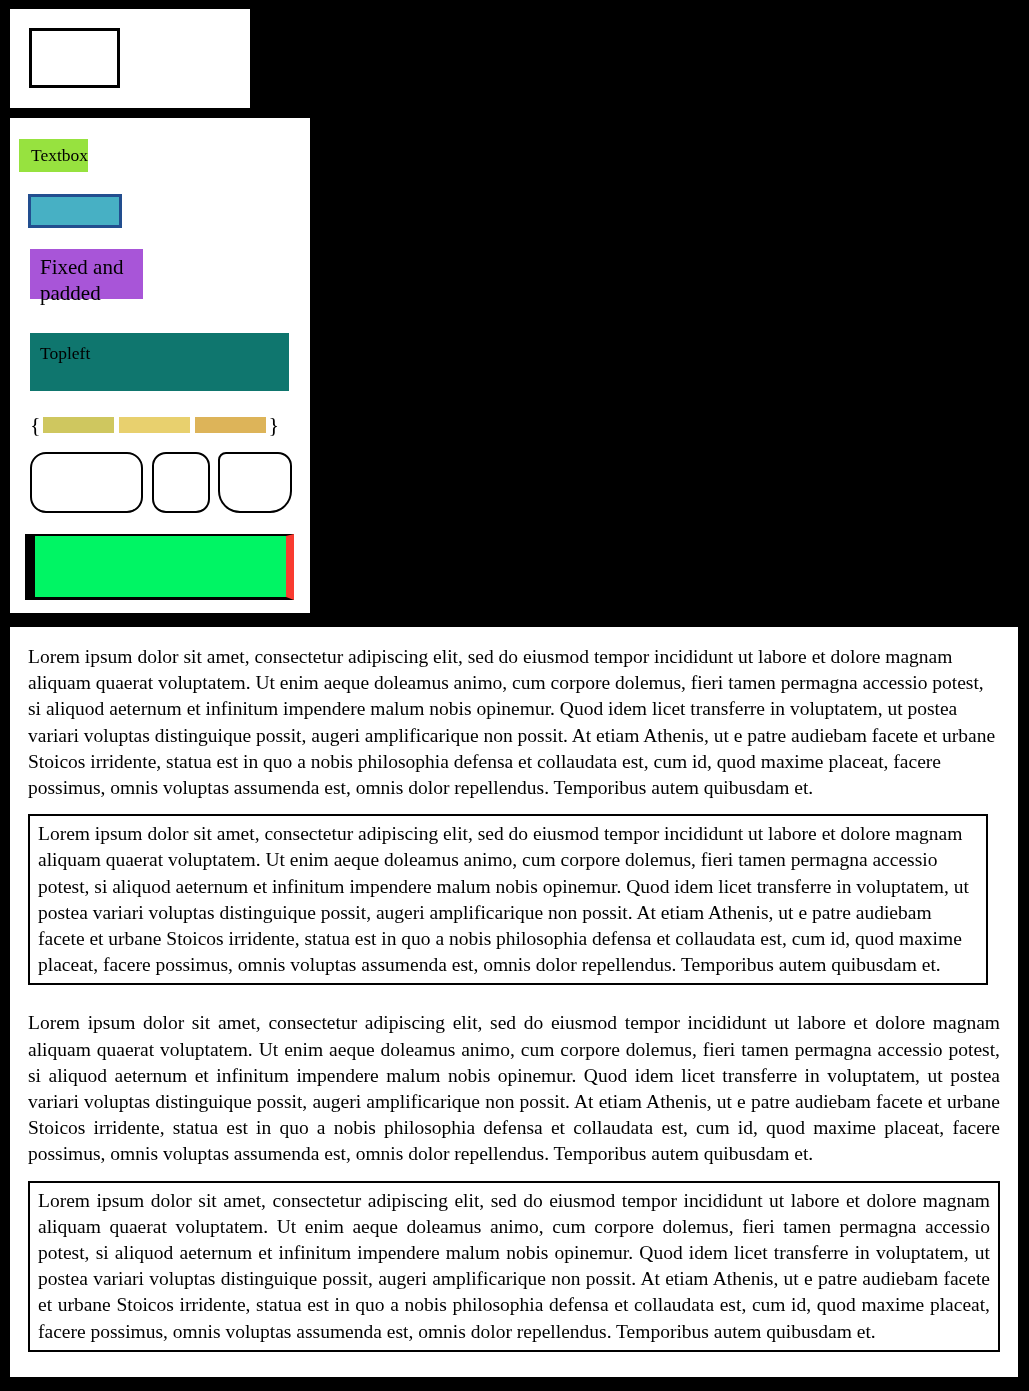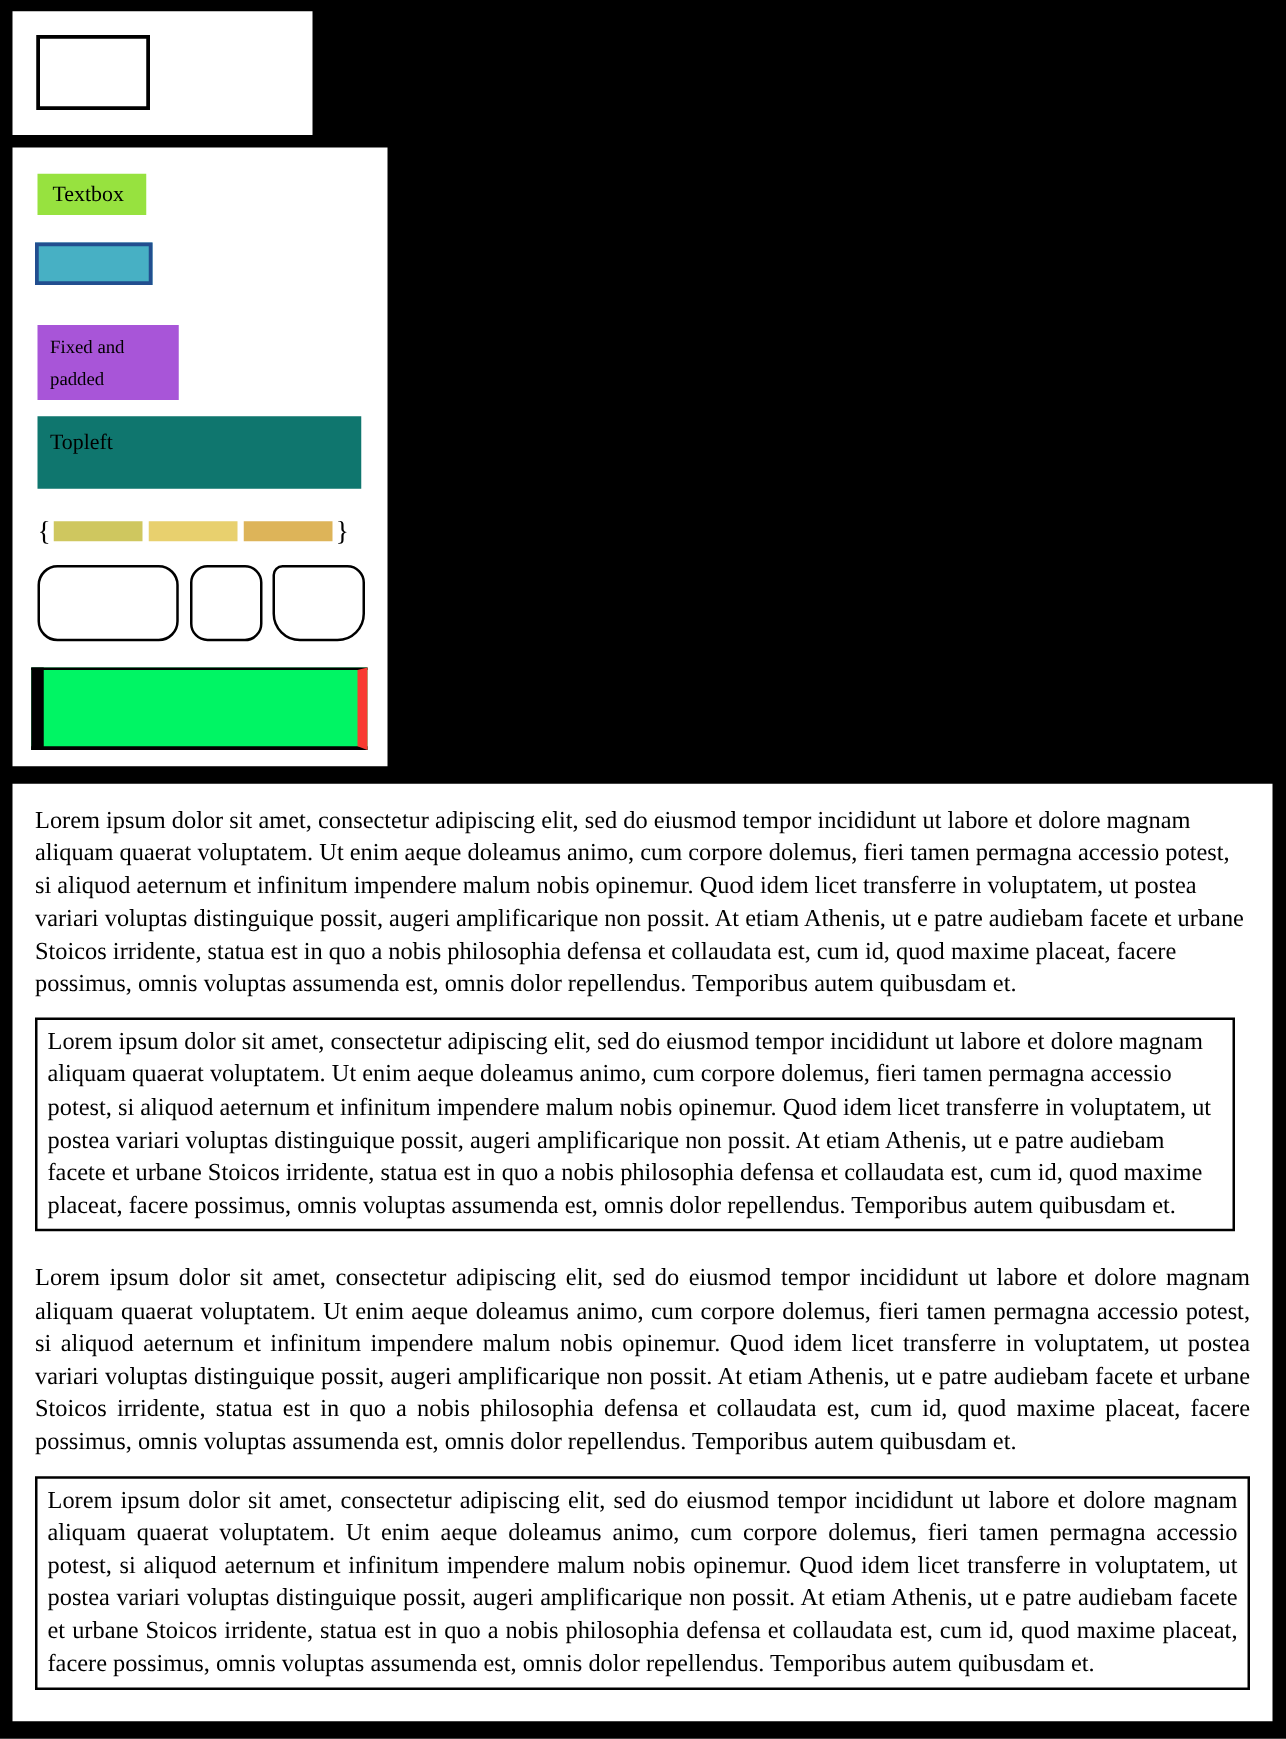--- a/index.html
+++ b/index.html
@@ -19,32 +19,32 @@
     position:absolute; left:19px; top:19px;
     width:85px; height:54px;
     border:3px solid #000; background:#fff;
   }
 
   
   .panel-b { left:10px; top:118px; width:300px; height:495px; }
   .panel-b > div { position:absolute; box-sizing:border-box; }
 
   .textbox-widget {
-    left:20px; top:21px; width:87px; height:33px;
+    left:9px; top:21px; width:69px; height:33px;
     display:flex; align-items:center;
     padding-left:12px; font-size:17.5px;
   }
   .teal-box {
     left:18px; top:76px; width:94px; height:34px;
     border:3px solid #224e8f;
   }
   .fixed-padded-box {
-    left:20px; top:142px; width:113px; height:60px;
+    left:20px; top:131px; width:113px; height:50px;
     padding:5px 10px 0 10px;
-    font-size:15px; line-height:26px;
+    font-size:21px; line-height:26px;
   }
   .topleft-box {
     left:20px; top:215px; width:259px; height:58px;
     padding:7px 10px 0 10px;
     font-size:17.5px; line-height:26px;
   }
 
   .brace-row {
     left:20px; top:292px; width:260px; height:30px;
     display:flex; align-items:center;

